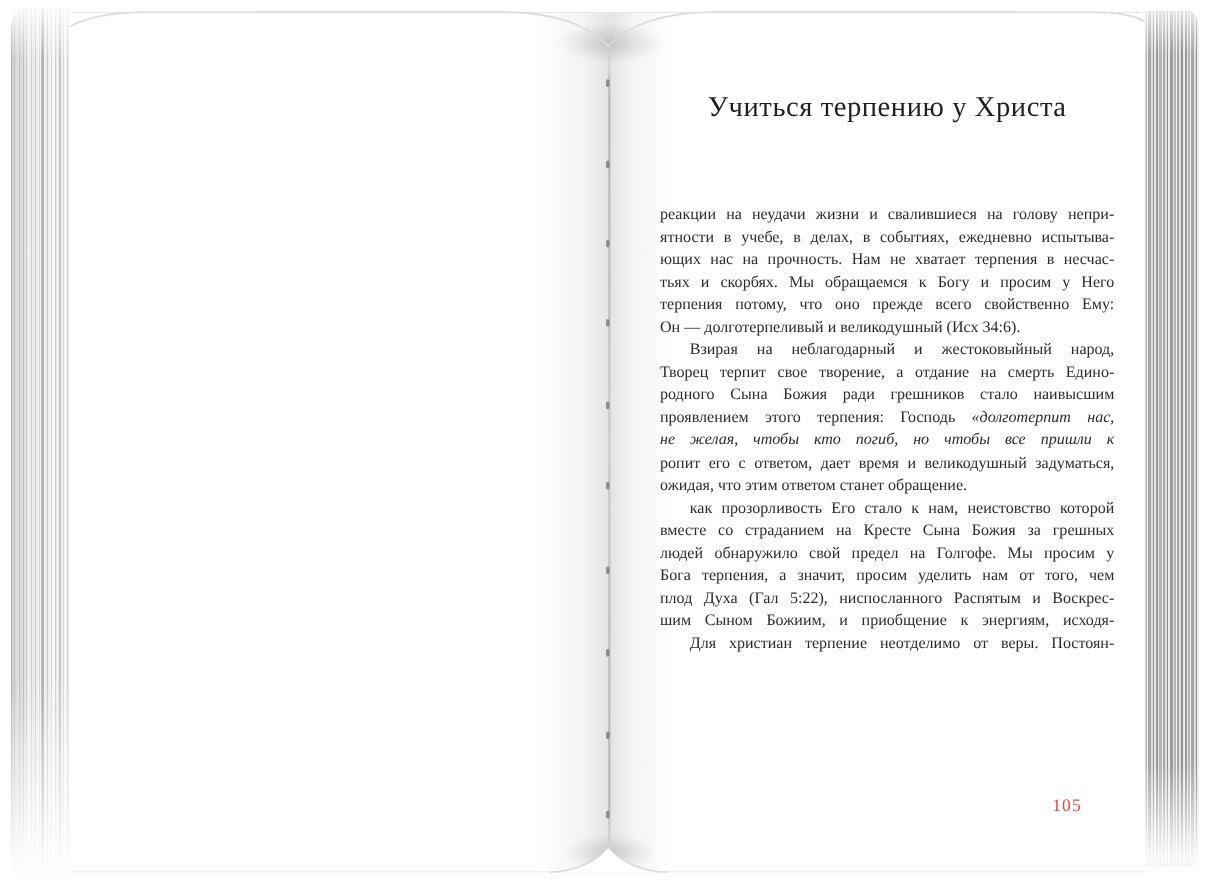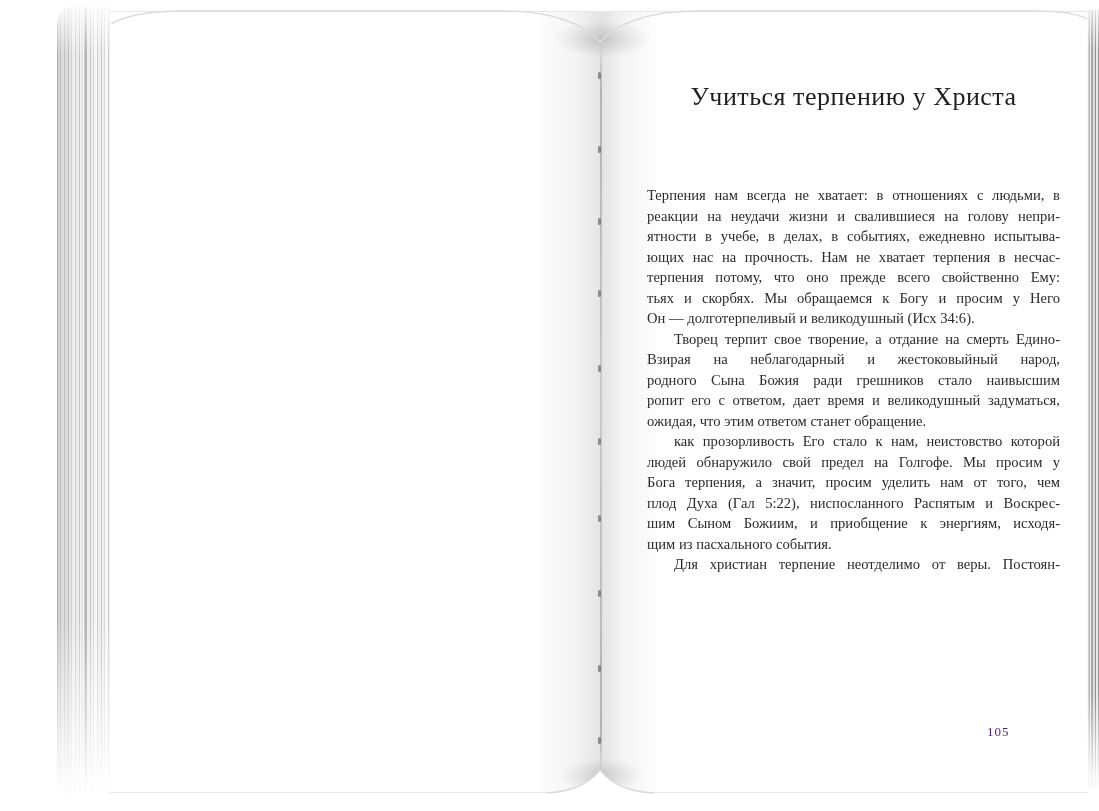--- a/index.html
+++ b/index.html
@@ -2,21 +2,21 @@
 <html><head>
 <meta charset="utf-8">
 <style>
   html,body{margin:0;padding:0;}
   body{
     width:1099px;height:811px;
     background:#ffffff;
     font-family:"Liberation Serif","DejaVu Serif",serif;
     position:relative;overflow:hidden;
   }
-  .book{position:absolute;inset:0;margin-left:47px;}
+  .book{position:absolute;inset:0;}
 
   
   .fore-edge{position:absolute;}
   .fore-edge.left{
     left:10px;top:7px;width:54px;height:787px;
     border-top-left-radius:12px 20px;
     border-bottom-left-radius:6px 10px;
     background:
       linear-gradient(to bottom, rgba(255,255,255,.85), rgba(255,255,255,0) 6%, rgba(255,255,255,0) 78%, rgba(255,255,255,.95) 99%),
       linear-gradient(90deg, rgba(255,255,255,0) 27px, rgba(110,110,110,.55) 28px, rgba(110,110,110,.55) 29px, rgba(255,255,255,0) 30px),
@@ -75,21 +75,21 @@
   .body-text{
     position:absolute;left:600px;top:185px;width:413px;
     font-size:14.6px;line-height:20.5px;color:#2b2b2b;
   }
   .line{white-space:nowrap;text-align:justify;text-justify:inter-word;text-align-last:left;}
   .line.fill{text-align-last:justify;}
   .paragraph.indent .line:first-child{text-indent:27px;}
   .line em{font-style:italic;}
   .page-number{
     position:absolute;left:940px;top:724px;width:60px;
-    font-size:13px;color:#4c1d95;letter-spacing:1px;
+    text-align:center;font-size:16px;color:#ef4444;letter-spacing:1px;
   }
 </style>
 </head>
 <body>
 
 <div class="book">
 
   <div class="fore-edge left"></div>
   <div class="fore-edge right"></div>
 
@@ -114,42 +114,43 @@
 
   <svg class="edge-curves" width="1099" height="811" viewBox="0 0 1099 811">
     <path d="M 64,24 Q 84,12 130,11 L 460,11 Q 525,12 553,42 Q 581,12 646,11 L 990,11 Q 1026,11 1040,19" fill="none" stroke="#dcdcdc" stroke-width="1.6"></path>
     <path d="M 500,793 Q 536,791 553,770 Q 570,791 606,793" fill="#ffffff" stroke="#dadada" stroke-width="1.4"></path>
   </svg>
 
   <div class="chapter-title">Учиться терпению у Христа</div>
 
   <div class="body-text">
       <div class="paragraph">
-        <div class="line fill"><span>Терпения нам всегда не хватает: в отношениях с людьми, в</span></div>
         <div class="line fill"><span>реакции на неудачи жизни и свалившиеся на голову непри-</span></div>
         <div class="line fill"><span>ятности в учебе, в делах, в событиях, ежедневно испытыва-</span></div>
         <div class="line fill"><span>ющих нас на прочность. Нам не хватает терпения в несчас-</span></div>
+        <div class="line fill"><span>тьях и скорбях. Мы обращаемся к Богу и просим у Него</span></div>
         <div class="line fill"><span>терпения потому, что оно прежде всего свойственно Ему:</span></div>
-        <div class="line fill"><span>тьях и скорбях. Мы обращаемся к Богу и просим у Него</span></div>
         <div class="line"><span>Он — долготерпеливый и великодушный (Исх 34:6).</span></div>
       </div>
       <div class="paragraph indent">
+        <div class="line fill"><span>Взирая на неблагодарный и жестоковыйный народ,</span></div>
         <div class="line fill"><span>Творец терпит свое творение, а отдание на смерть Едино-</span></div>
-        <div class="line fill"><span>Взирая на неблагодарный и жестоковыйный народ,</span></div>
         <div class="line fill"><span>родного Сына Божия ради грешников стало наивысшим</span></div>
+        <div class="line fill"><span>проявлением этого терпения: Господь </span><em>«долготерпит нас,</em></div>
+        <div class="line fill"><em>не желая, чтобы кто погиб, но чтобы все пришли к</em></div>
         <div class="line fill"><span>ропит его с ответом, дает время и великодушный задуматься,</span></div>
         <div class="line"><span>ожидая, что этим ответом станет обращение.</span></div>
       </div>
       <div class="paragraph indent">
         <div class="line fill"><span>как прозорливость Его стало к нам, неистовство которой</span></div>
+        <div class="line fill"><span>вместе со страданием на Кресте Сына Божия за грешных</span></div>
         <div class="line fill"><span>людей обнаружило свой предел на Голгофе. Мы просим у</span></div>
         <div class="line fill"><span>Бога терпения, а значит, просим уделить нам от того, чем</span></div>
         <div class="line fill"><span>плод Духа (Гал 5:22), ниспосланного Распятым и Воскрес-</span></div>
         <div class="line fill"><span>шим Сыном Божиим, и приобщение к энергиям, исходя-</span></div>
-        <div class="line"><span>щим из пасхального события.</span></div>
       </div>
       <div class="paragraph indent">
         <div class="line fill"><span>Для христиан терпение неотделимо от веры. Постоян-</span></div>
       </div>
     </div>
 
   <div class="page-number">105</div>
 
 </div>
 

